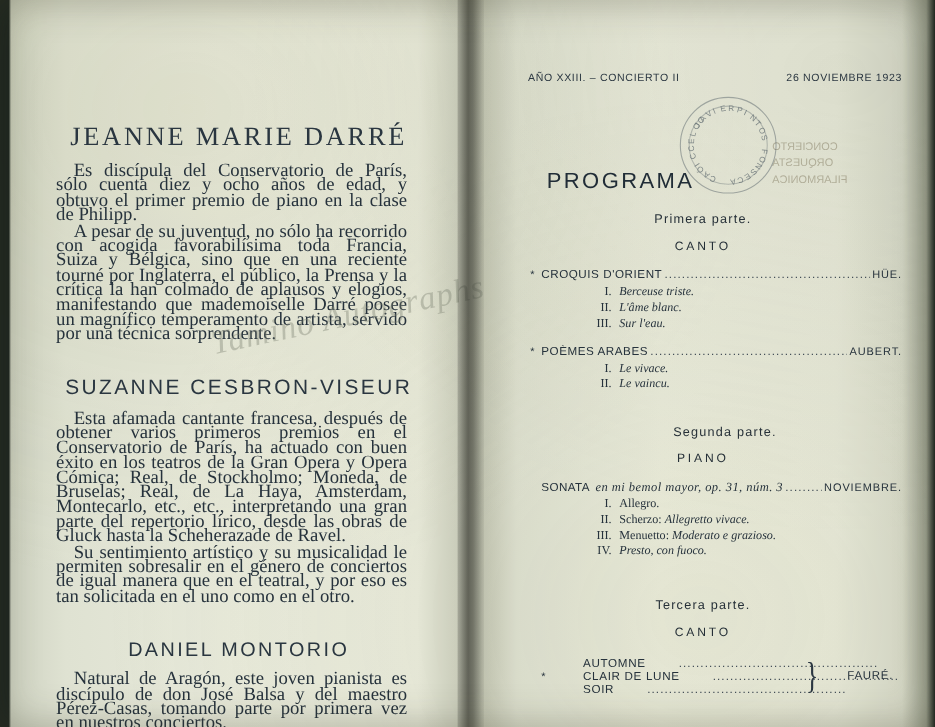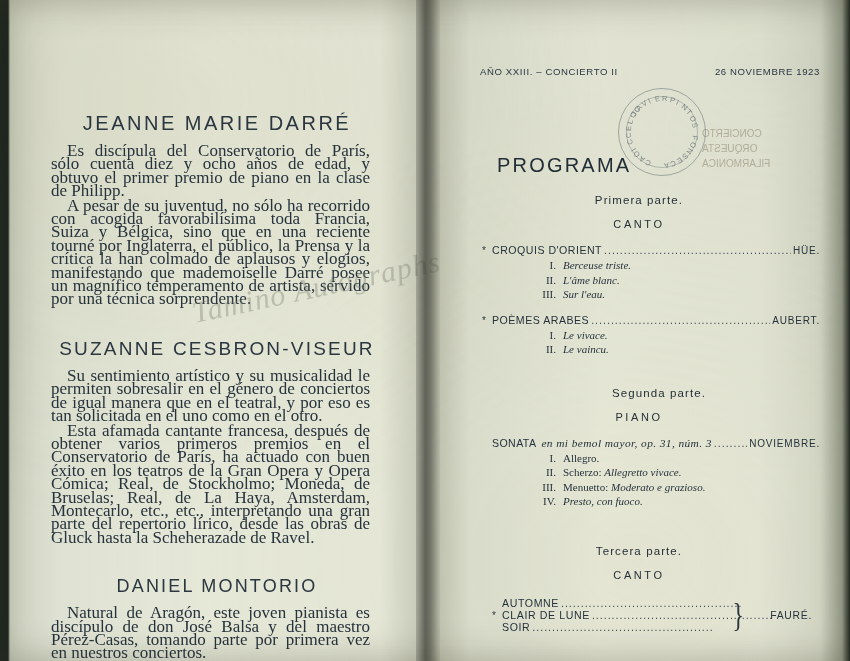--- a/index.html
+++ b/index.html
@@ -71,21 +71,21 @@
   
   .artist-name {
     text-align: center;
     font-family: "Liberation Sans", sans-serif;
     font-weight: 400;
     letter-spacing: 2px;
     color: #2a3640;
     font-size: 19px;
     margin: 0;
   }
-  .artist-name.n1 { margin-top: 104px; font-size: 20px; letter-spacing: 2.5px;}
+  .artist-name.n1 { margin-top: 104px; font-size: 24px; letter-spacing: 2.5px; font-family: Liberation Serif, serif;}
   .artist-name.n2 { margin-top: 32px; font-size: 19px; letter-spacing: 2.2px;}
   .artist-name.n3 { margin-top: 32px; font-size: 18px; letter-spacing: 2.2px;}
   .bio {
     margin: 9px 46px 0 33px;
     font-size: 17px;
     line-height: 13.4px;
     text-align: justify;
     color: #26323c;
     font-family: Liberation Serif, serif;
   }
@@ -196,20 +196,21 @@
     position: relative;
     padding-left: 10px;
   }
   .brace-row {
     display: flex;
     align-items: flex-end;
     font-family: "Liberation Sans", sans-serif;
     font-size: 10.6px;
     letter-spacing: .6px;
     white-space: nowrap;
+    gap: 28px;
   }
   .brace-wrap {
     position: absolute;
     right: 74px;
     top: 0;
     height: 100%;
     display: flex;
     align-items: center;
     font-size: 34px;
     line-height: 1;
@@ -301,22 +302,22 @@
   <div class="page-left">
 
     <h1 class="artist-name n1 ink">JEANNE MARIE DARRÉ</h1>
     <div class="bio">
       <p>Es discípula del Conservatorio de París, sólo cuenta diez y ocho años de edad, y obtuvo el primer premio de piano en la clase de Philipp.</p>
       <p>A pesar de su juventud, no sólo ha recorrido con acogida favorabilísima toda Francia, Suiza y Bélgica, sino que en una reciente tourné por Inglaterra, el público, la Prensa y la crítica la han colmado de aplausos y elogios, manifestando que mademoiselle Darré posee un magnífico temperamento de artista, servido por una técnica sorprendente.</p>
     </div>
 
     <h1 class="artist-name n2 ink">SUZANNE CESBRON-VISEUR</h1>
     <div class="bio">
+      <p>Esta afamada cantante francesa, después de obtener varios primeros premios en el Conservatorio de París, ha actuado con buen éxito en los teatros de la Gran Opera y Opera Cómica; Real, de Stockholmo; Moneda, de Bruselas; Real, de La Haya, Amsterdam, Montecarlo, etc., etc., interpretando una gran parte del repertorio lírico, desde las obras de Gluck hasta la Scheherazade de Ravel.</p>
       <p>Su sentimiento artístico y su musicalidad le permiten sobresalir en el género de conciertos de igual manera que en el teatral, y por eso es tan solicitada en el uno como en el otro.</p>
-      <p>Esta afamada cantante francesa, después de obtener varios primeros premios en el Conservatorio de París, ha actuado con buen éxito en los teatros de la Gran Opera y Opera Cómica; Real, de Stockholmo; Moneda, de Bruselas; Real, de La Haya, Amsterdam, Montecarlo, etc., etc., interpretando una gran parte del repertorio lírico, desde las obras de Gluck hasta la Scheherazade de Ravel.</p>
     </div>
 
     <h1 class="artist-name n3 ink">DANIEL MONTORIO</h1>
     <div class="bio">
       <p>Natural de Aragón, este joven pianista es discípulo de don José Balsa y del maestro Pérez-Casas, tomando parte por primera vez en nuestros conciertos.</p>
     </div>
   </div>
 
   <div class="page-right">
 

